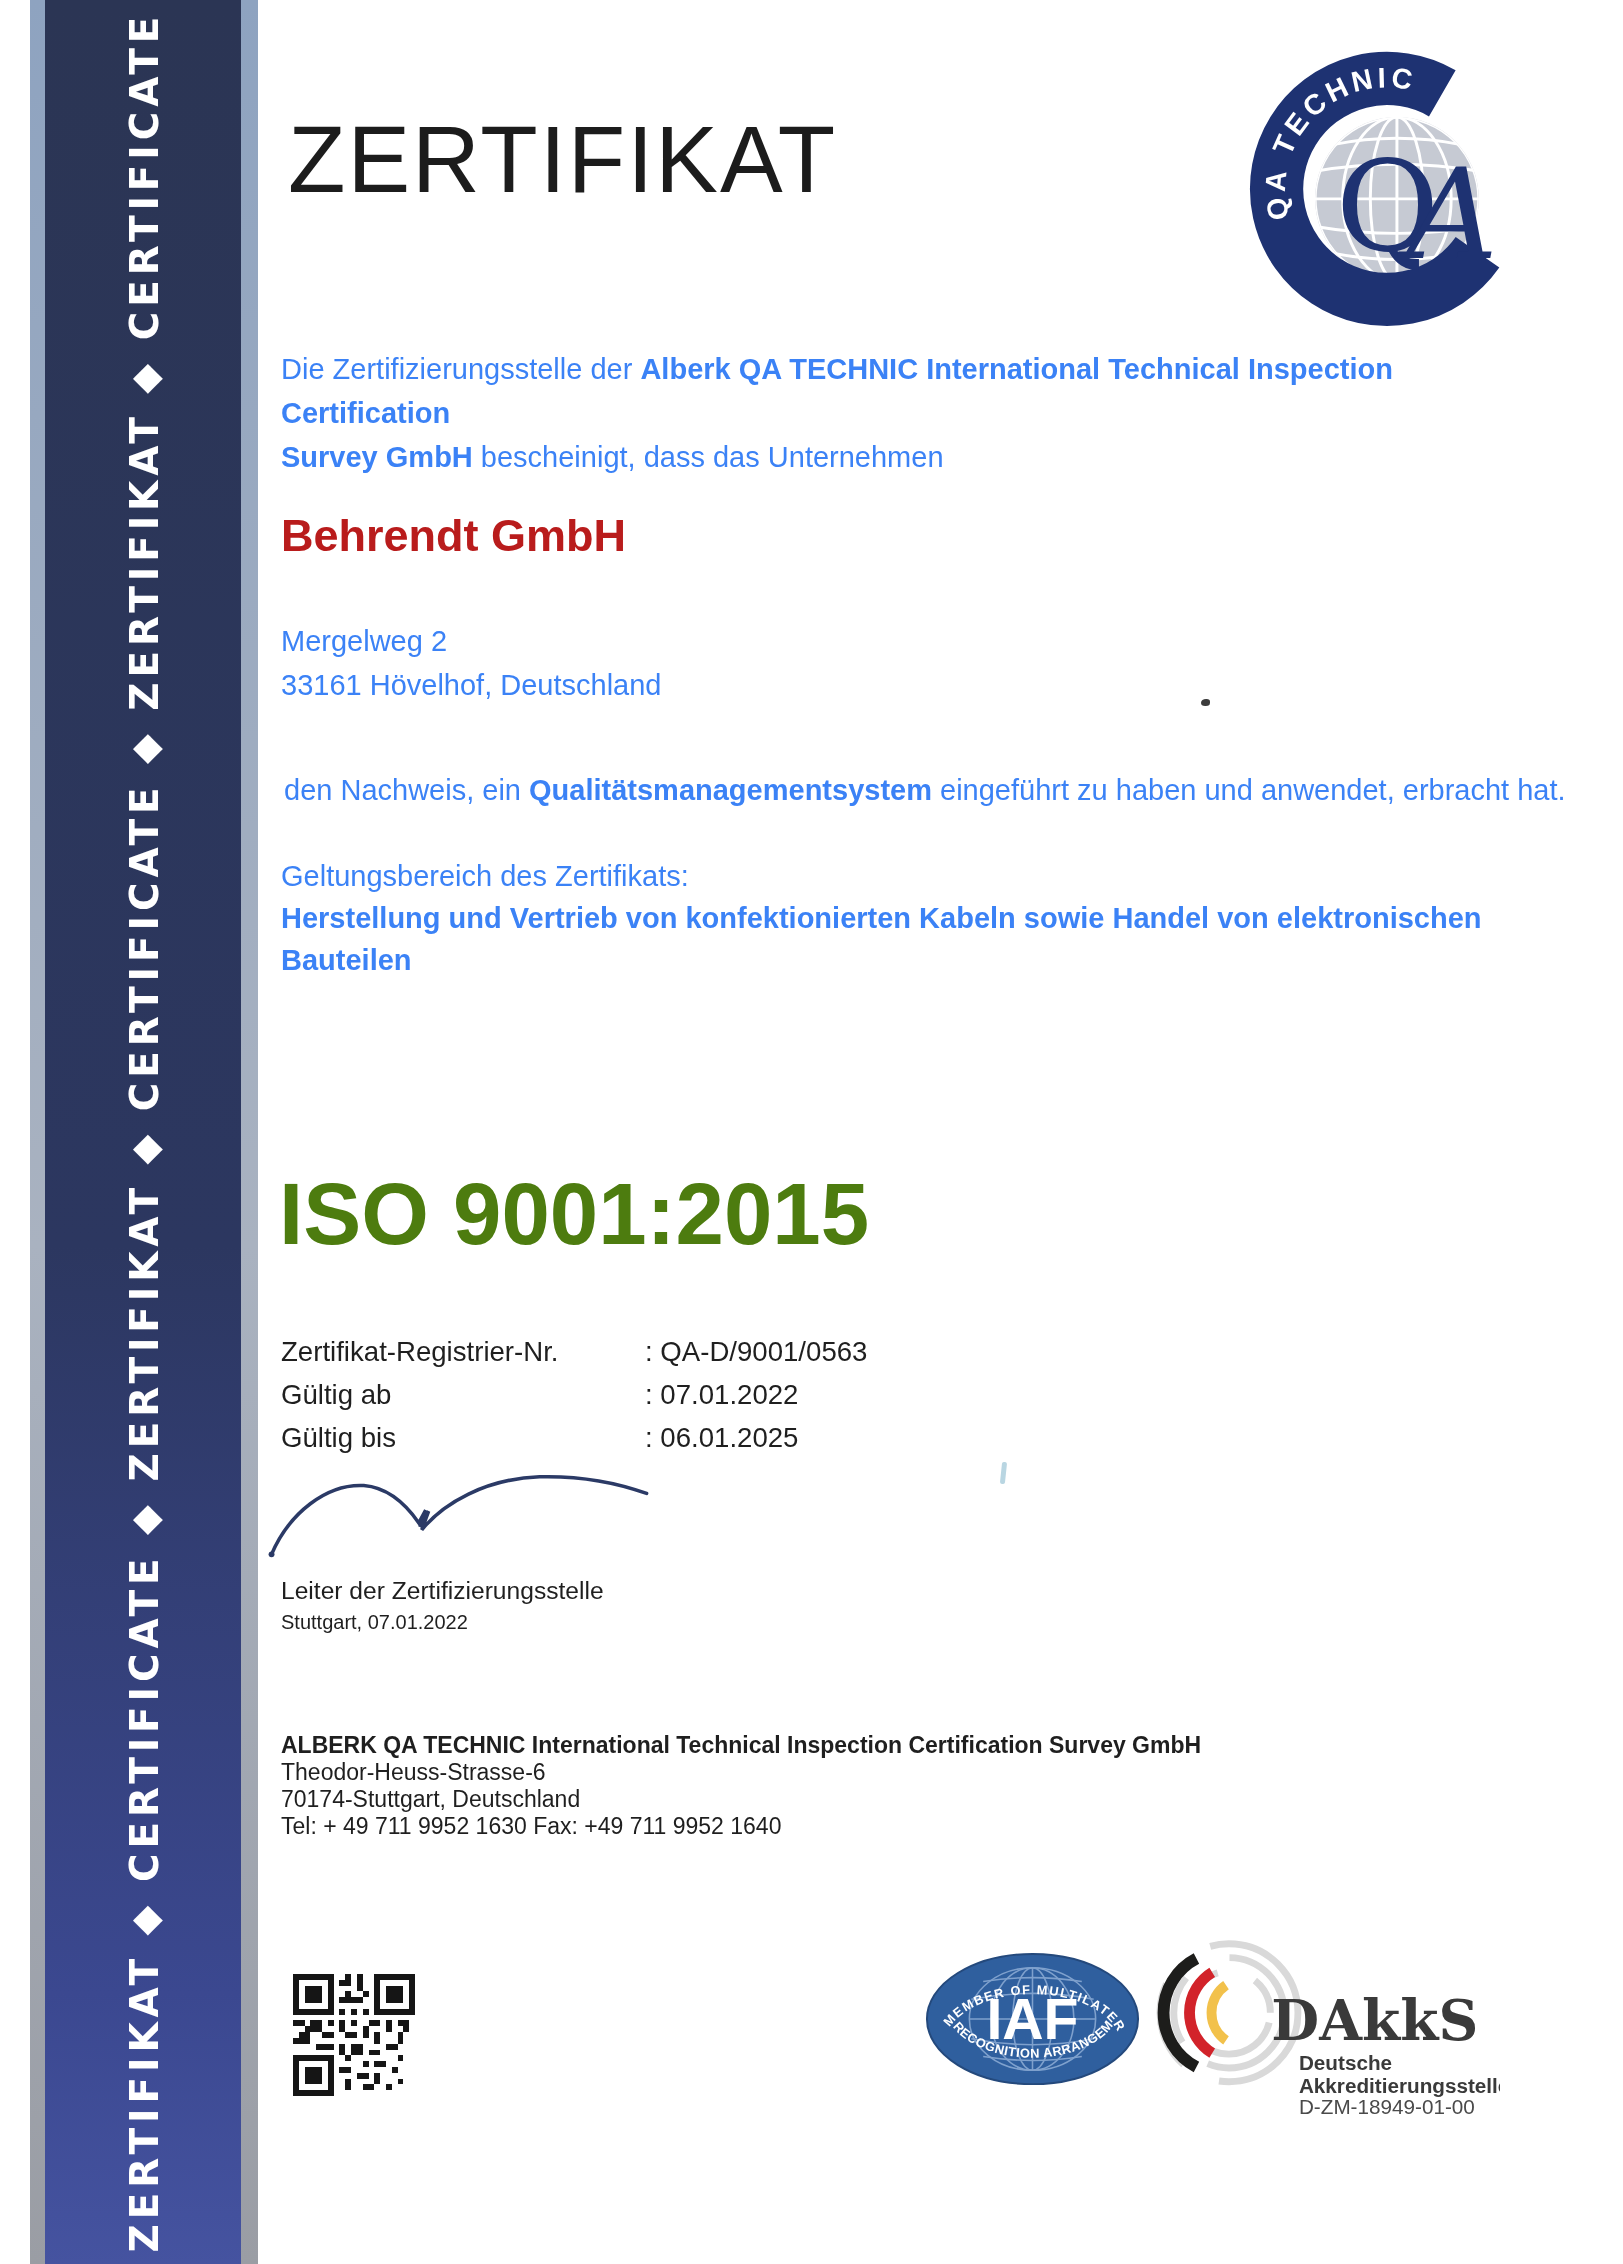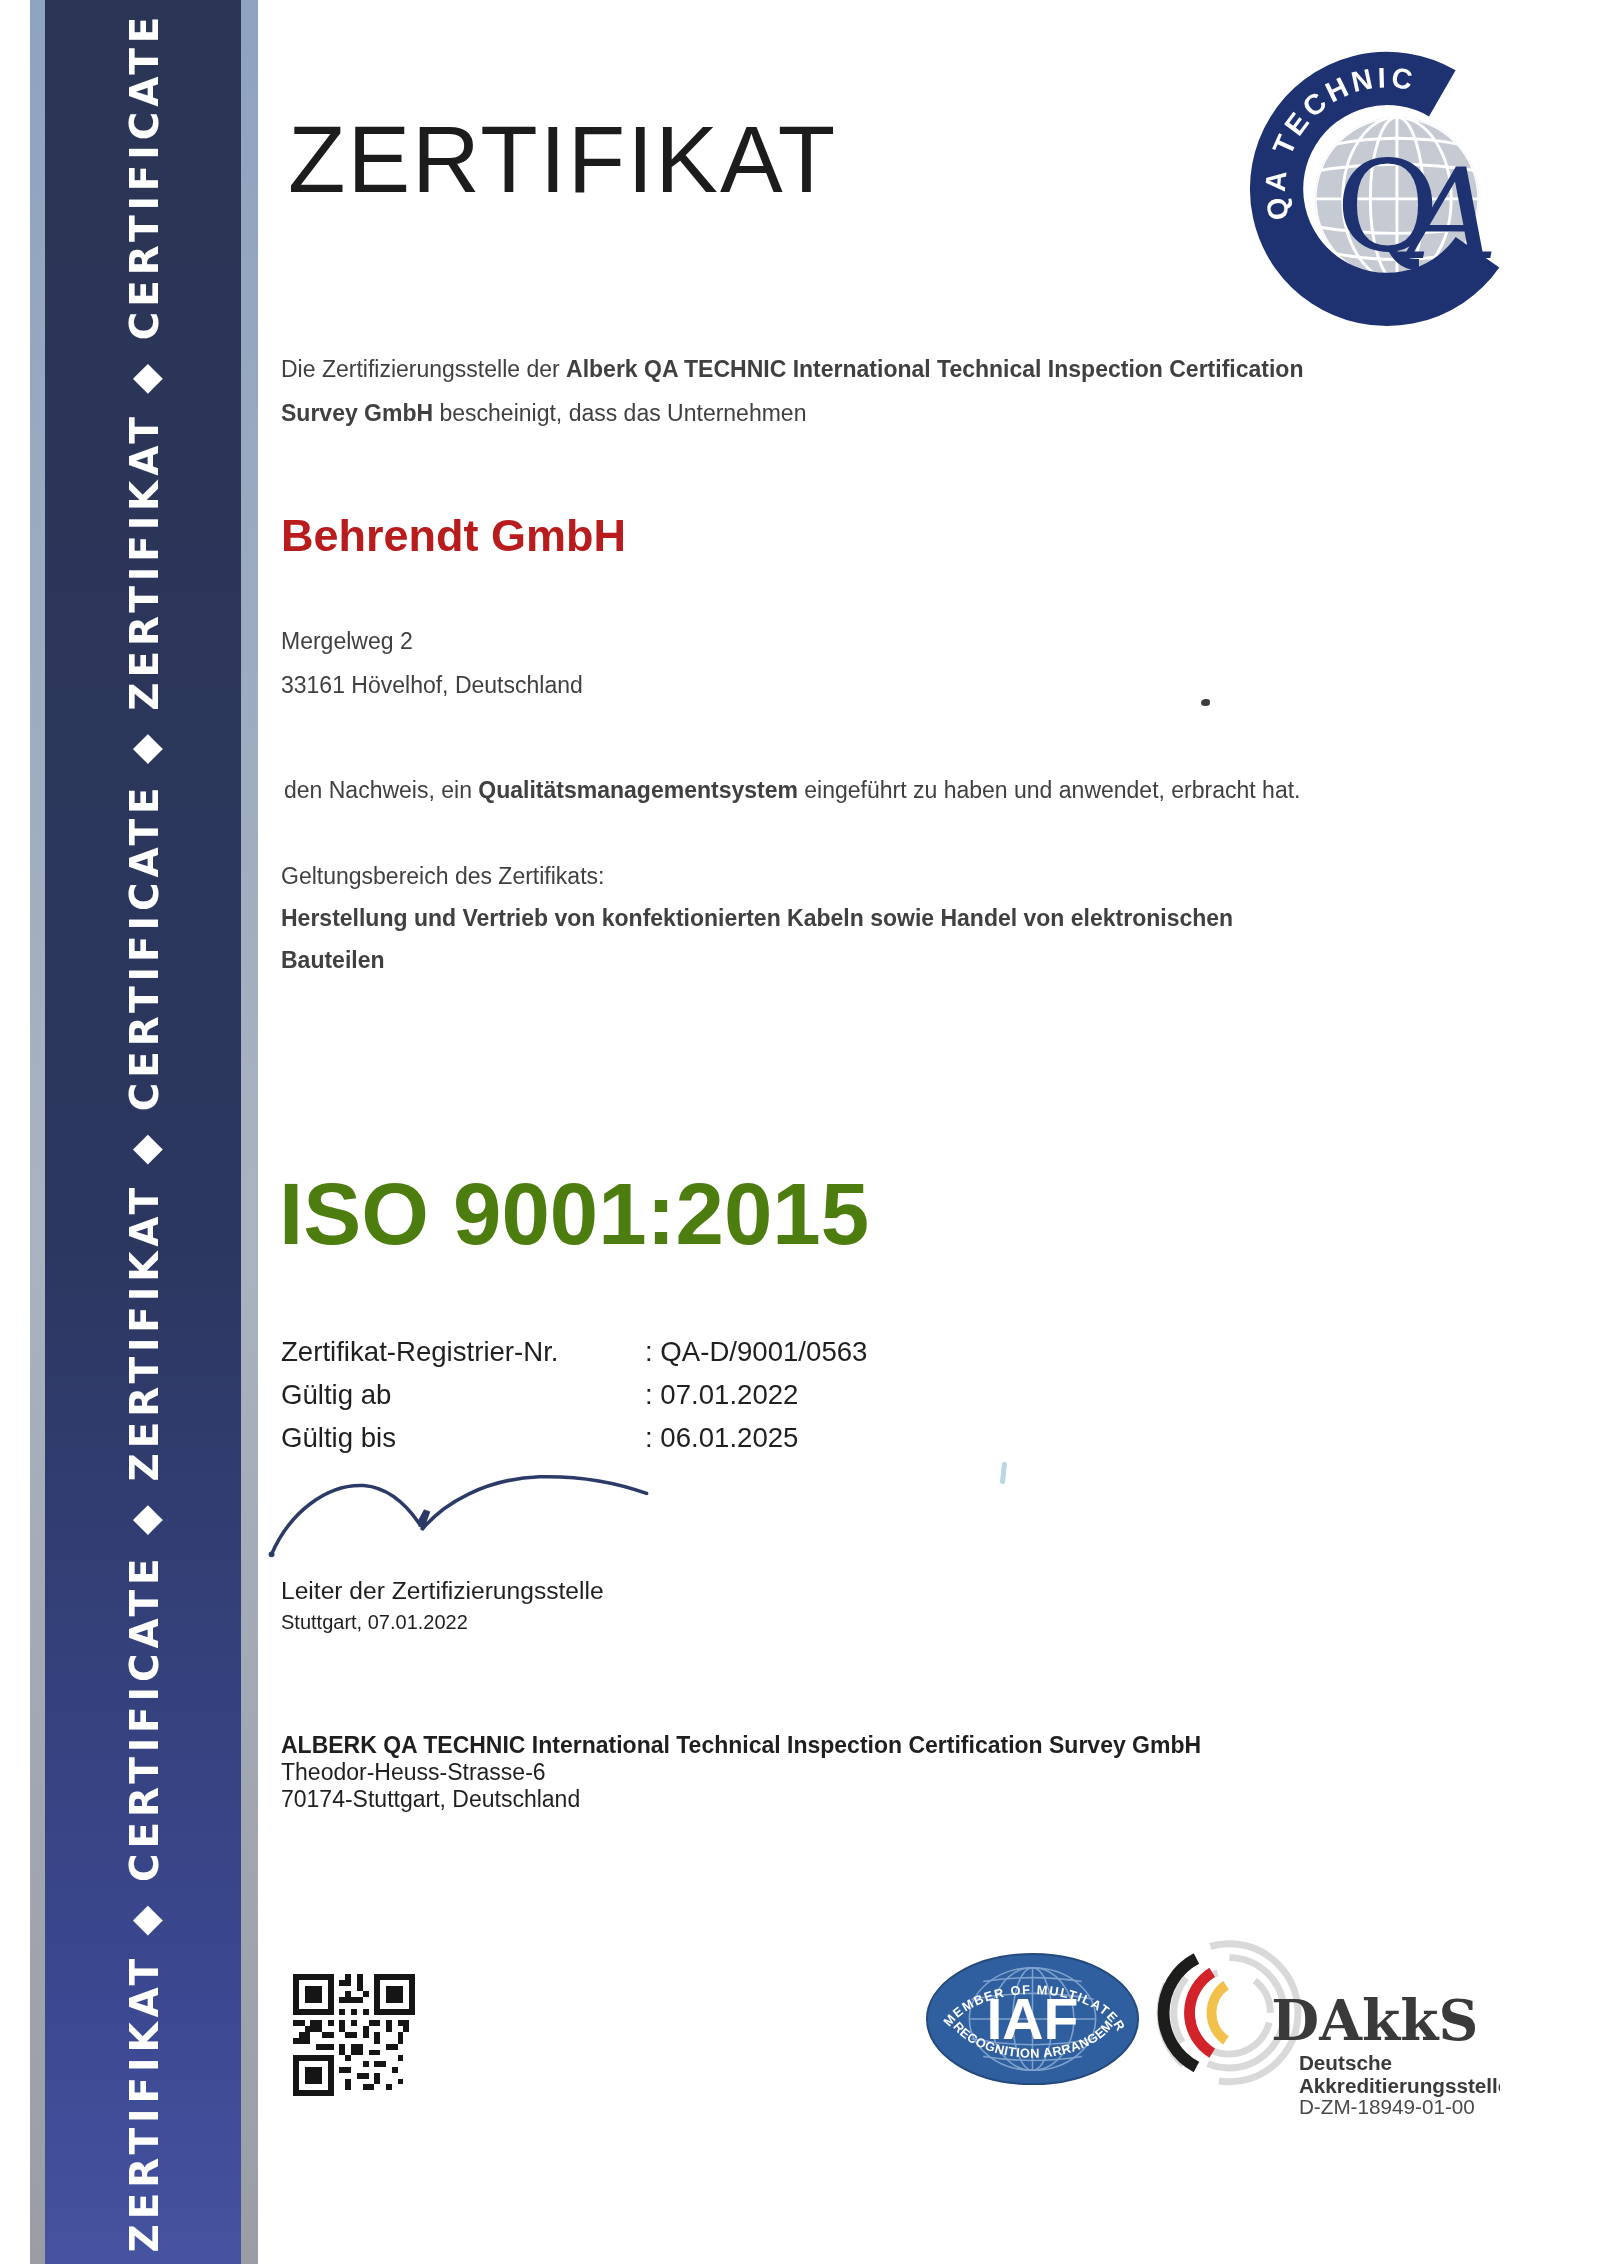--- a/index.html
+++ b/index.html
@@ -14,21 +14,21 @@
   #edge-right{left:241px;width:16.7px;}
   #band{position:absolute;left:45px;top:0;width:196px;height:2265px;
         background:linear-gradient(180deg,#2b3554 0%,#2c3760 55%,#3b4890 88%,#4553a0 100%);}
   #band-text{position:absolute;left:144px;top:1132px;
              transform:translate(-50%,-50%) rotate(-90deg);
              white-space:nowrap;color:#ffffff;font-weight:bold;
              font-family:"DejaVu Sans", sans-serif;
              font-size:39px;letter-spacing:4.9px;}
 
   
-  .body-text{font-size:23px;line-height:44px;color:#404040;}
+  .body-text{font-size:29px;line-height:44px;color:#3b82f6;}
   #page-title{left:288px;top:106px;font-size:94px;font-weight:400;letter-spacing:2px;
               color:#1c1c1c;margin:0;}
   #intro{left:281px;top:347px;width:1281px;}
   #company-name{left:281px;top:510px;font-size:45px;font-weight:bold;color:#b91c1c;}
   #address{left:281px;top:619px;}
   #statement{left:284px;top:768px;white-space:nowrap;}
   #scope{left:281px;top:855px;width:1281px;line-height:42px;}
   #audit{left:281px;top:1015px;width:1281px;line-height:41px;}
   #iso-heading{left:279px;top:1164px;font-size:87px;font-weight:700;letter-spacing:0px;
                color:#4d7c0f;margin:0;}
@@ -137,20 +137,21 @@
 
   <div class="abs" id="sig-caption">
     <div class="l1">Leiter der Zertifizierungsstelle</div>
     <div class="l2">Stuttgart, 07.01.2022</div>
   </div>
 
   <div class="abs" id="issuer">
     <div class="l1">ALBERK QA TECHNIC International Technical Inspection Certification Survey GmbH</div>
     <div>Theodor-Heuss-Strasse-6</div>
     <div>70174-Stuttgart, Deutschland</div>
+    <div>Tel: + 49 711 9952 1630 Fax: +49 711 9952 1640</div>
   </div>
 
   <svg class="abs" style="left:293px;top:1974px;" width="122" height="122" viewBox="0 0 21 21" shape-rendering="crispEdges">
     <rect width="21" height="21" fill="#ffffff"></rect>
     <g fill="#151515">
 
       <path d="M0,0h7v7h-7z M1,1v5h5v-5z" fill-rule="evenodd"></path>
         <rect x="2" y="2" width="3" height="3"></rect>
 
       <path d="M14,0h7v7h-7z M15,1v5h5v-5z" fill-rule="evenodd"></path>

